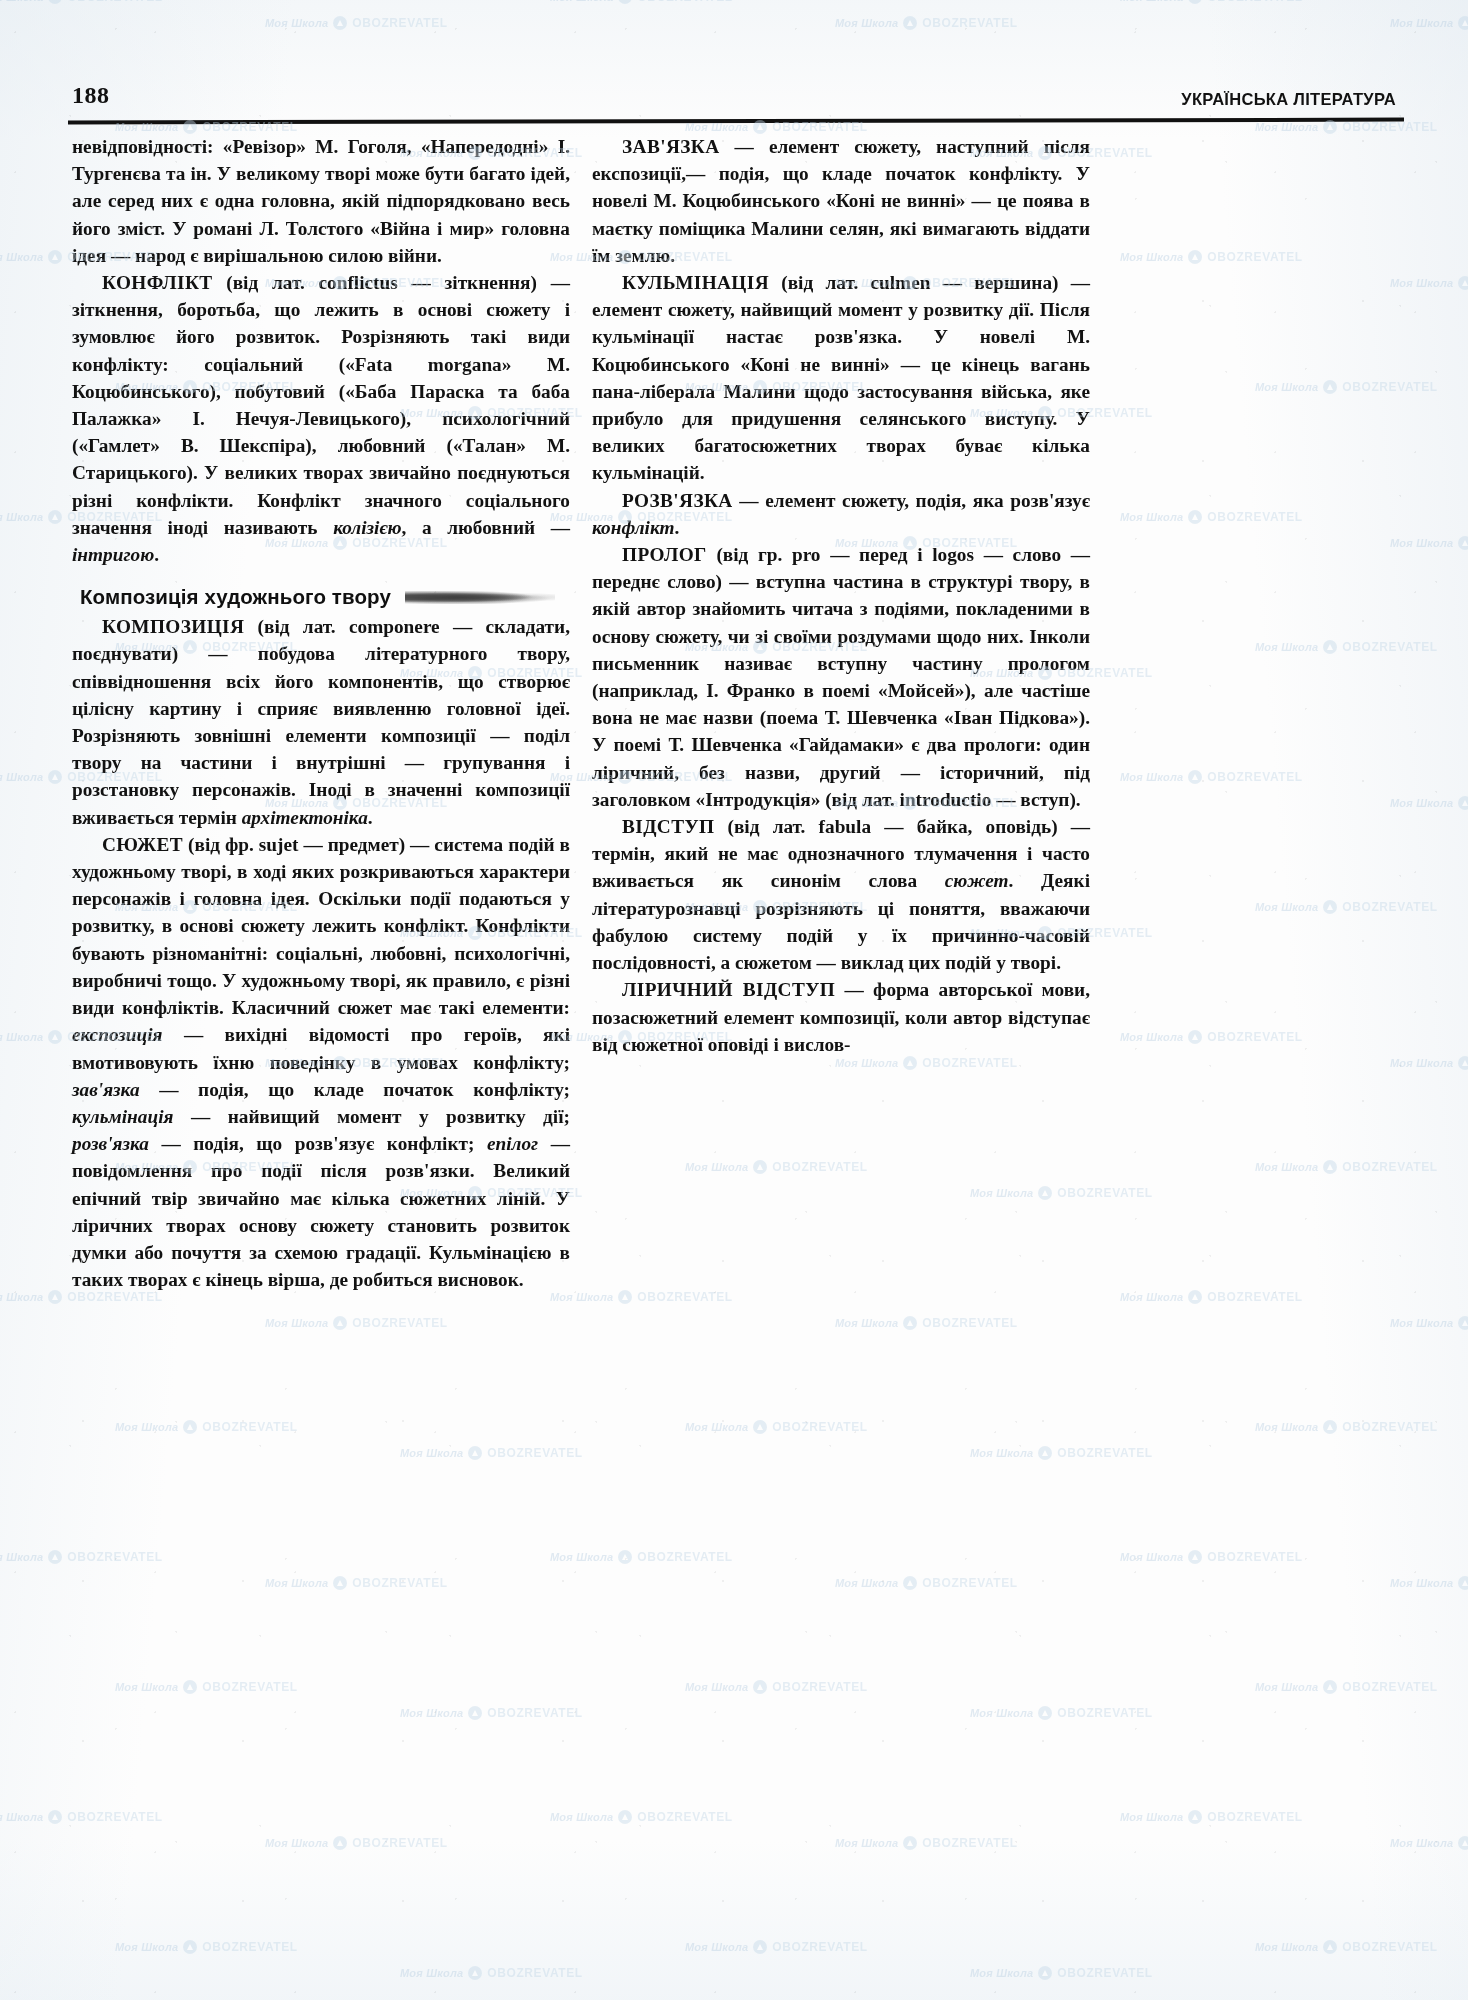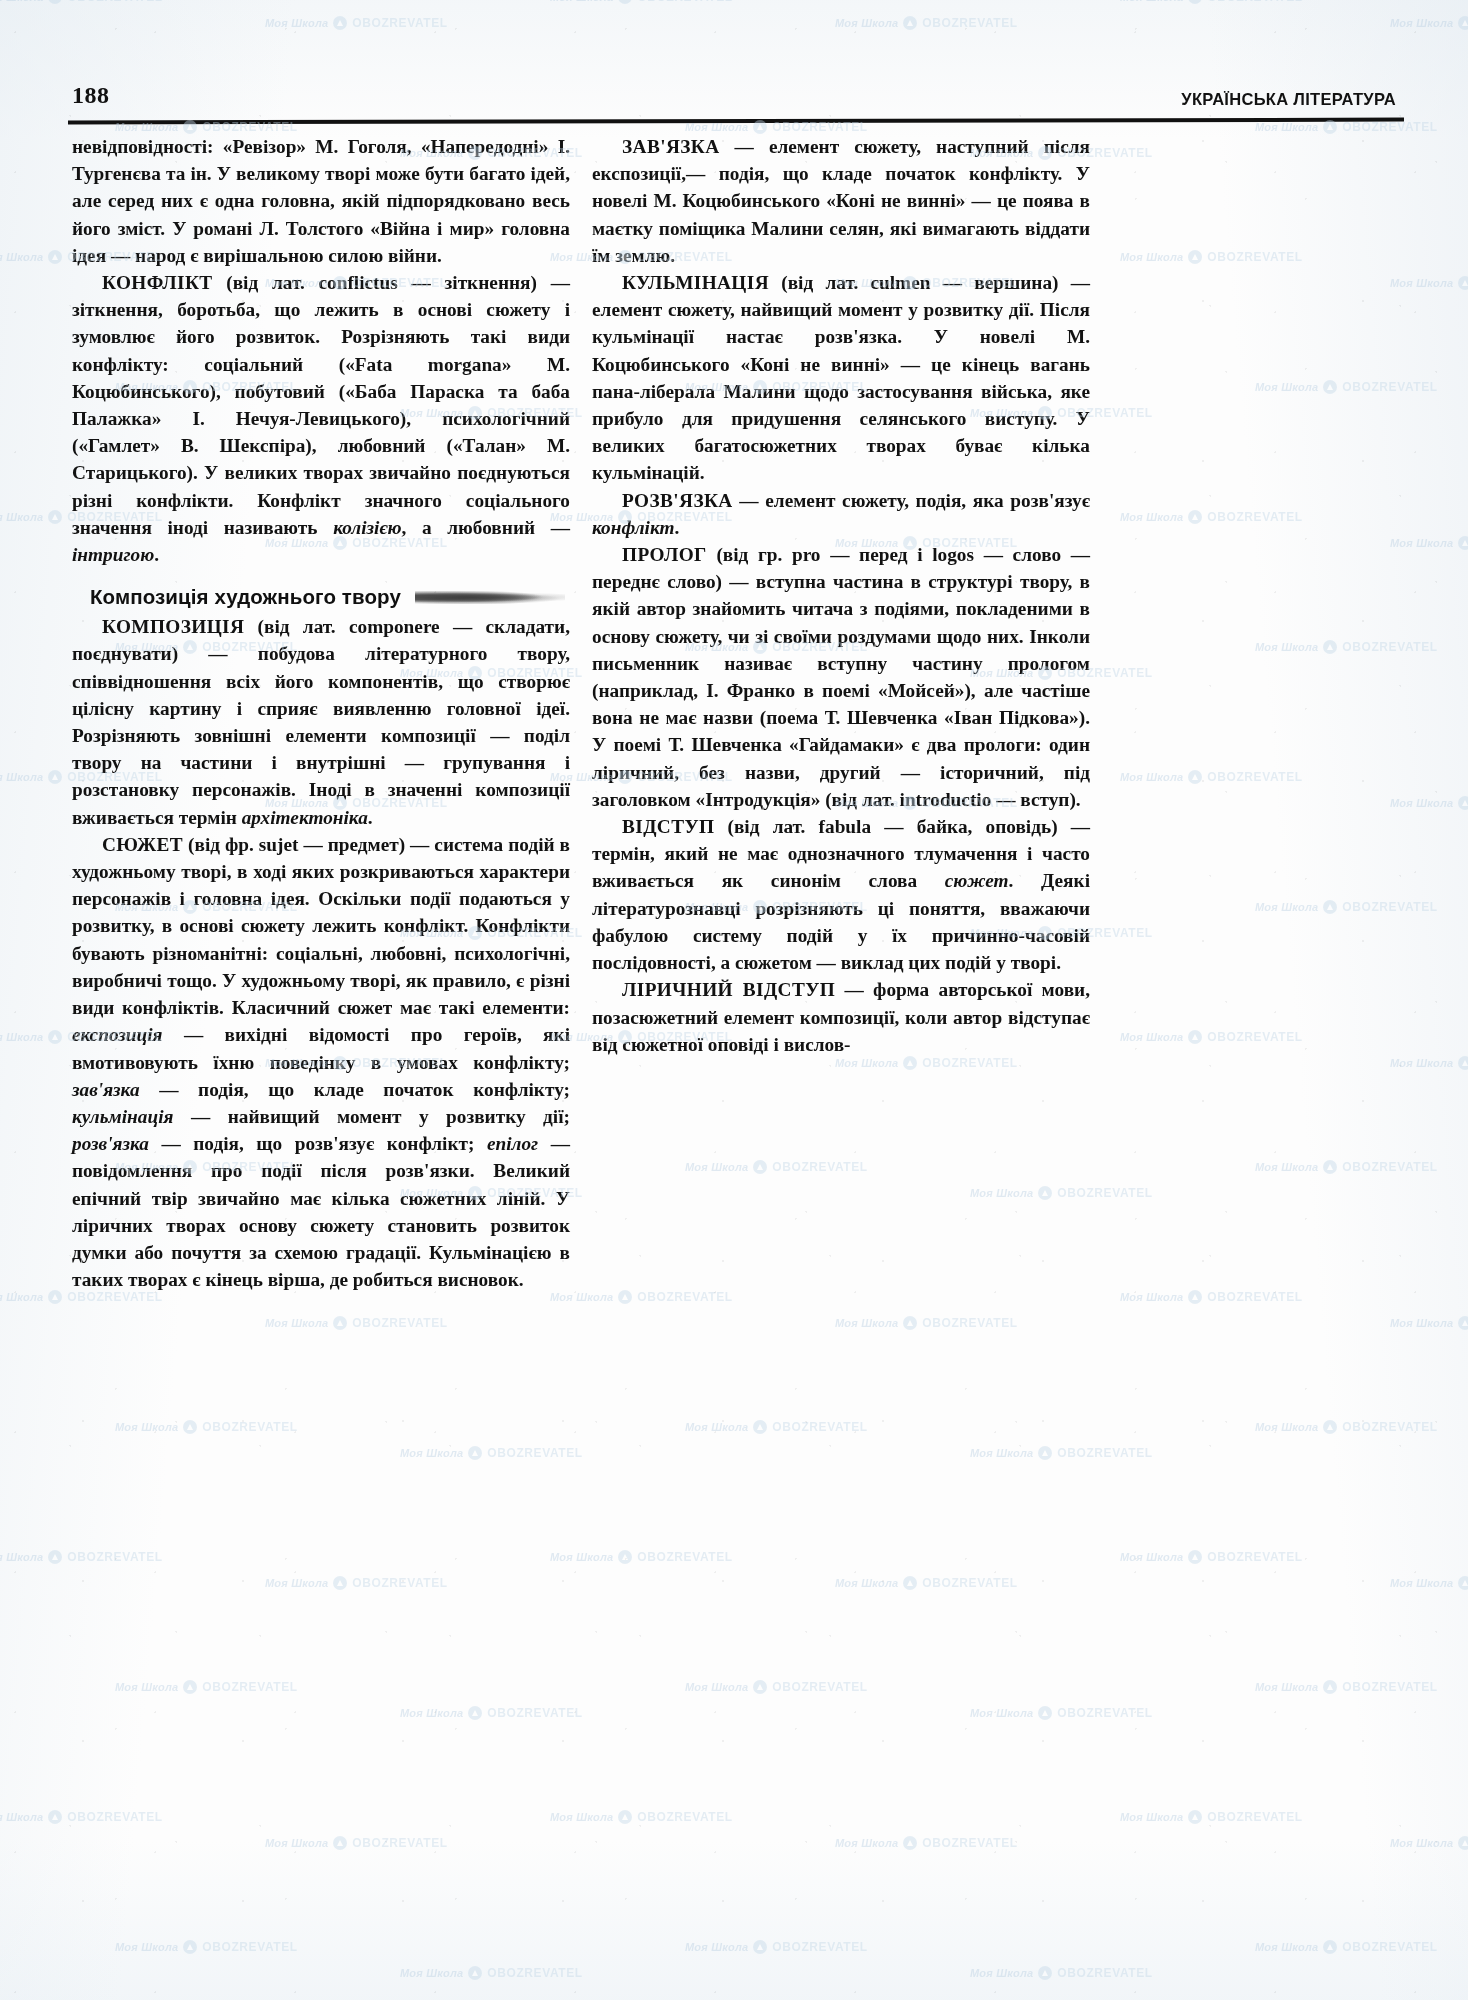--- a/index.html
+++ b/index.html
@@ -150,21 +150,21 @@
     letter-spacing: .4px;
   }
   .ital {
     font-style: italic;
     font-weight: 600;
   }
 
   
   .section-head {
     position: relative;
-    margin: 17px 0 4px 18px;
+    margin: 17px 0 4px 8px;
     display: flex;
     align-items: center;
     gap: 14px;
     text-align: center;
   }
   .section-head .sh-text {
     font-family: "Liberation Sans", sans-serif;
     font-weight: 700;
     font-size: 20.5px;
     color: #101010;

